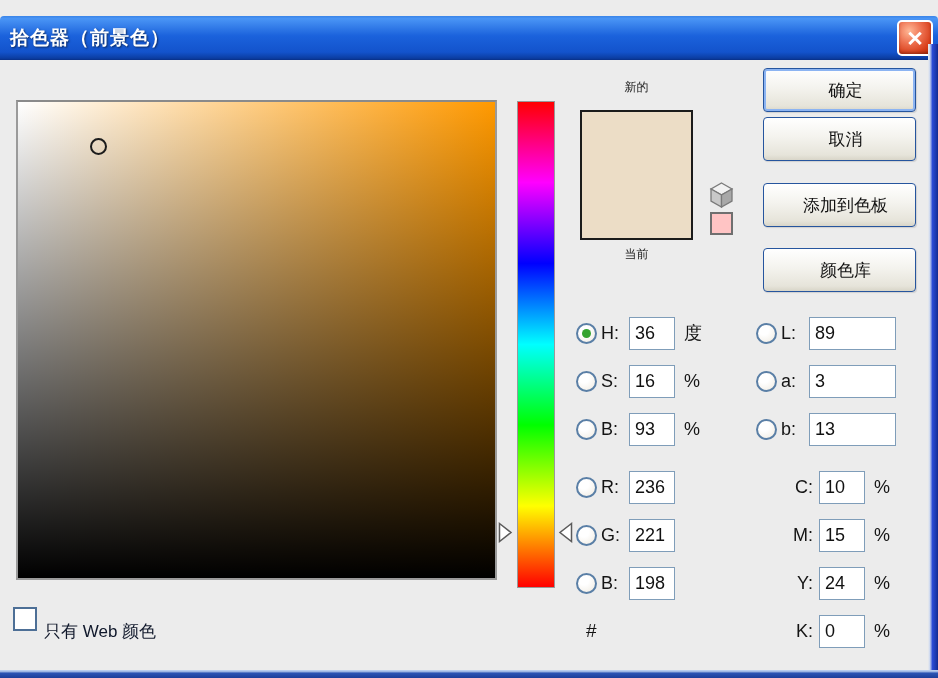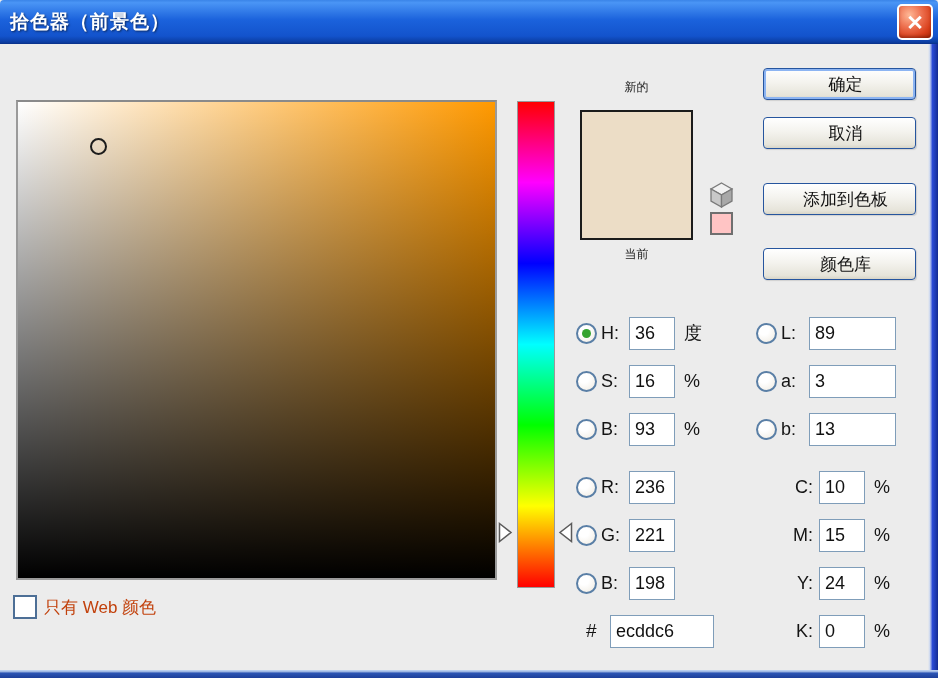--- a/index.html
+++ b/index.html
@@ -7,21 +7,21 @@
     width:938px; height:678px;
     position:relative;
     background:#ececec;
     font-family:"Liberation Sans", sans-serif;
     overflow:hidden;
     -webkit-font-smoothing:antialiased;
   }
 
   
   .titlebar {
-    position:absolute; left:0; top:0; width:938px; height:44px;
+    position:absolute; left:0; top:16px; width:938px; height:44px;
     background:linear-gradient(180deg,#3a84e8 0%,#4a95f5 6%,#1b62dc 45%,#1353cc 82%,#0b3da2 96%,#082f86 100%);
     border-radius:4px 4px 0 0;
   }
   .title-text {
     position:absolute; left:10px; top:9px;
     color:#ffffff; font-size:19px; font-weight:bold;
     text-shadow:1px 1px 2px rgba(0,0,0,0.55);
     letter-spacing:1px;
   }
   .close-btn {
@@ -85,21 +85,21 @@
   }
   .swatch-half { width:100%; height:50%; }
   .cube-icon { position:absolute; left:709px; top:182px; width:25px; height:26px; }
   .websafe-swatch {
     position:absolute; left:710px; top:212px; width:23px; height:23px;
     box-sizing:border-box; border:2px solid #6f6f6f;
   }
 
   
   .xp-btn {
-    position:absolute; left:763px; width:153px; height:32px;
+    position:absolute; left:763px; width:153px; height:44px;
     box-sizing:border-box;
     border:1px solid #26559e; border-radius:4px;
     background:linear-gradient(180deg,#ffffff 0%,#f4f3ee 45%,#e6e4da 88%,#d8d5c8 100%);
     font-family:"Liberation Sans", sans-serif;
     font-size:17px; color:#101010;
     display:flex; align-items:center; justify-content:center;
     box-shadow:1px 1px 1px rgba(0,0,0,0.12);
     cursor:default;
     padding-left:12px;
   }
@@ -137,21 +137,21 @@
   .y1 { top:315px; } .y2 { top:363px; } .y3 { top:411px; }
   .y4 { top:469px; } .y5 { top:517px; } .y6 { top:565px; } .y7 { top:613px; }
   .hash { font-size:19px; color:#141414; width:24px; padding-left:10px; flex:none; }
 
   
   .web-check { position:absolute; left:13px; top:595px; display:flex; align-items:center; }
   .checkbox {
     width:24px; height:24px; box-sizing:border-box;
     border:2px solid #4d6f96; background:#ffffff; margin-right:7px; flex:none;
   }
-  .check-label { font-size:17px; color:#c2410c; }
+  .check-label { font-size:17px; color:#0f172a;margin-top:25px; }
 </style>
 </head>
 <body>
 
 <div class="titlebar">
   <span class="title-text">拾色器（前景色）</span>
   <div class="close-btn">
     <span>✕</span>
   </div>
 </div>
@@ -220,21 +220,20 @@
   <span class="flabel">G:</span>
   <input class="vinput" value="221" style="">
 </div>
 <div class="row rl y6">
   <div class="radio"></div>
   <span class="flabel">B:</span>
   <input class="vinput" value="198" style="">
 </div>
 <div class="row rl y7">
   <span class="hash">#</span>
-  <input class="vinput hex" value="ecddc6" style="">
 </div>
 
 <div class="row rr y1">
   <div class="radio"></div>
   <span class="flabel">L:</span>
   <input class="vinput wide" value="89" style="">
 </div>
 <div class="row rr y2">
   <div class="radio"></div>
   <span class="flabel">a:</span>

